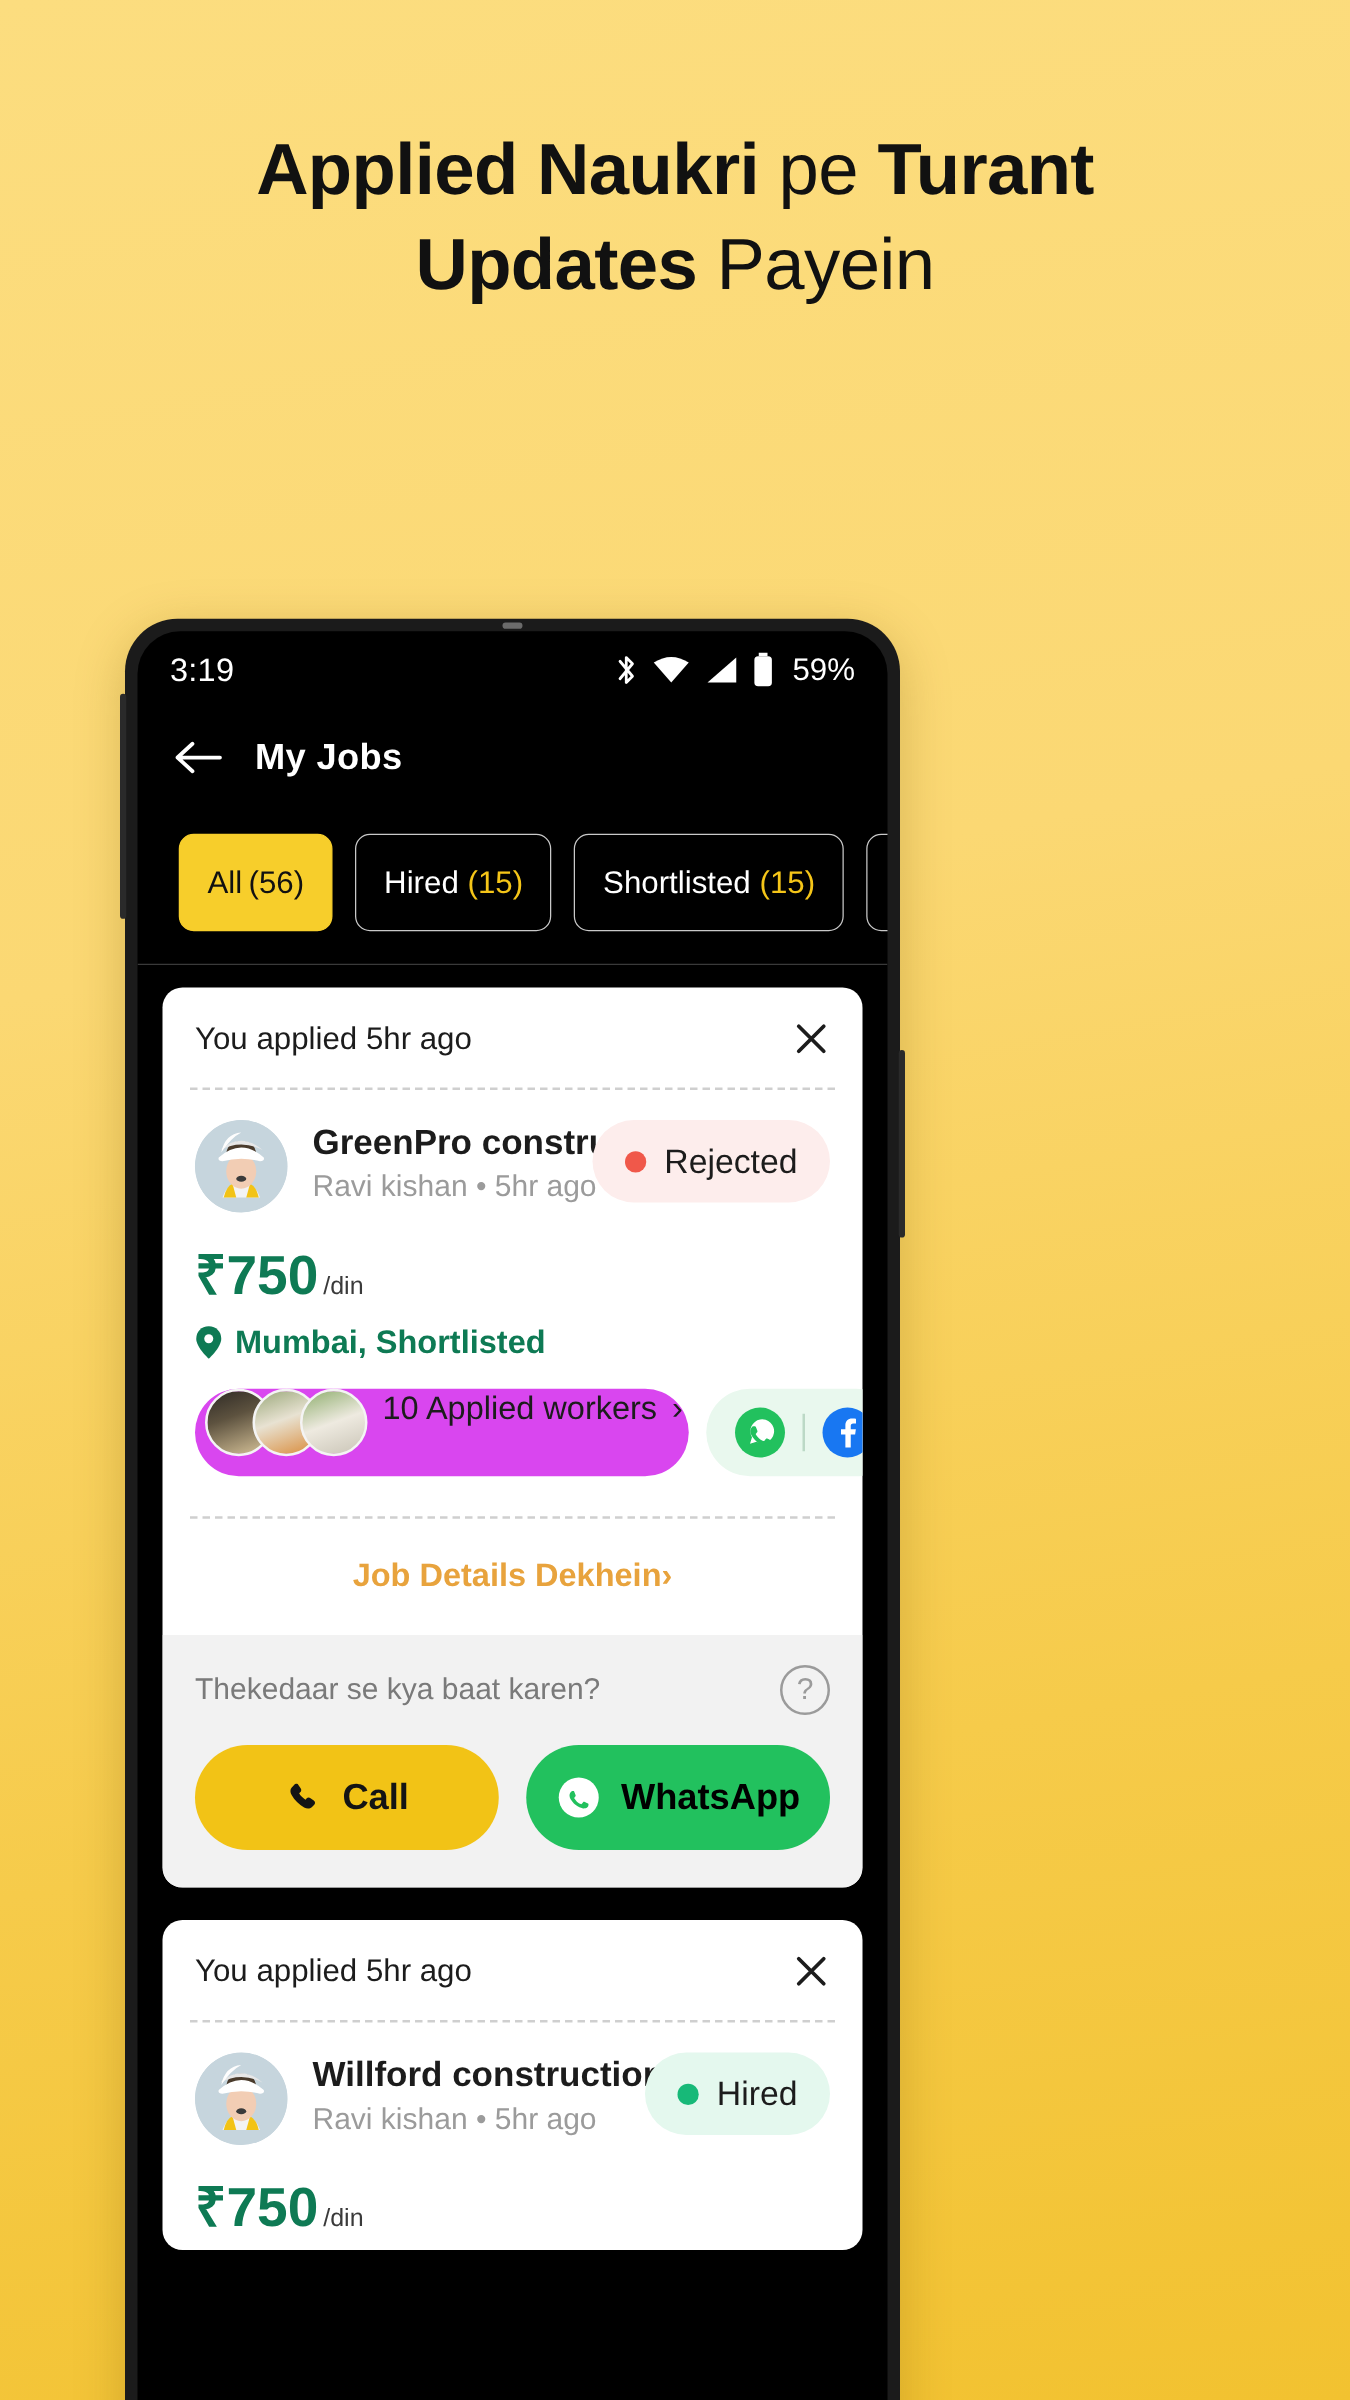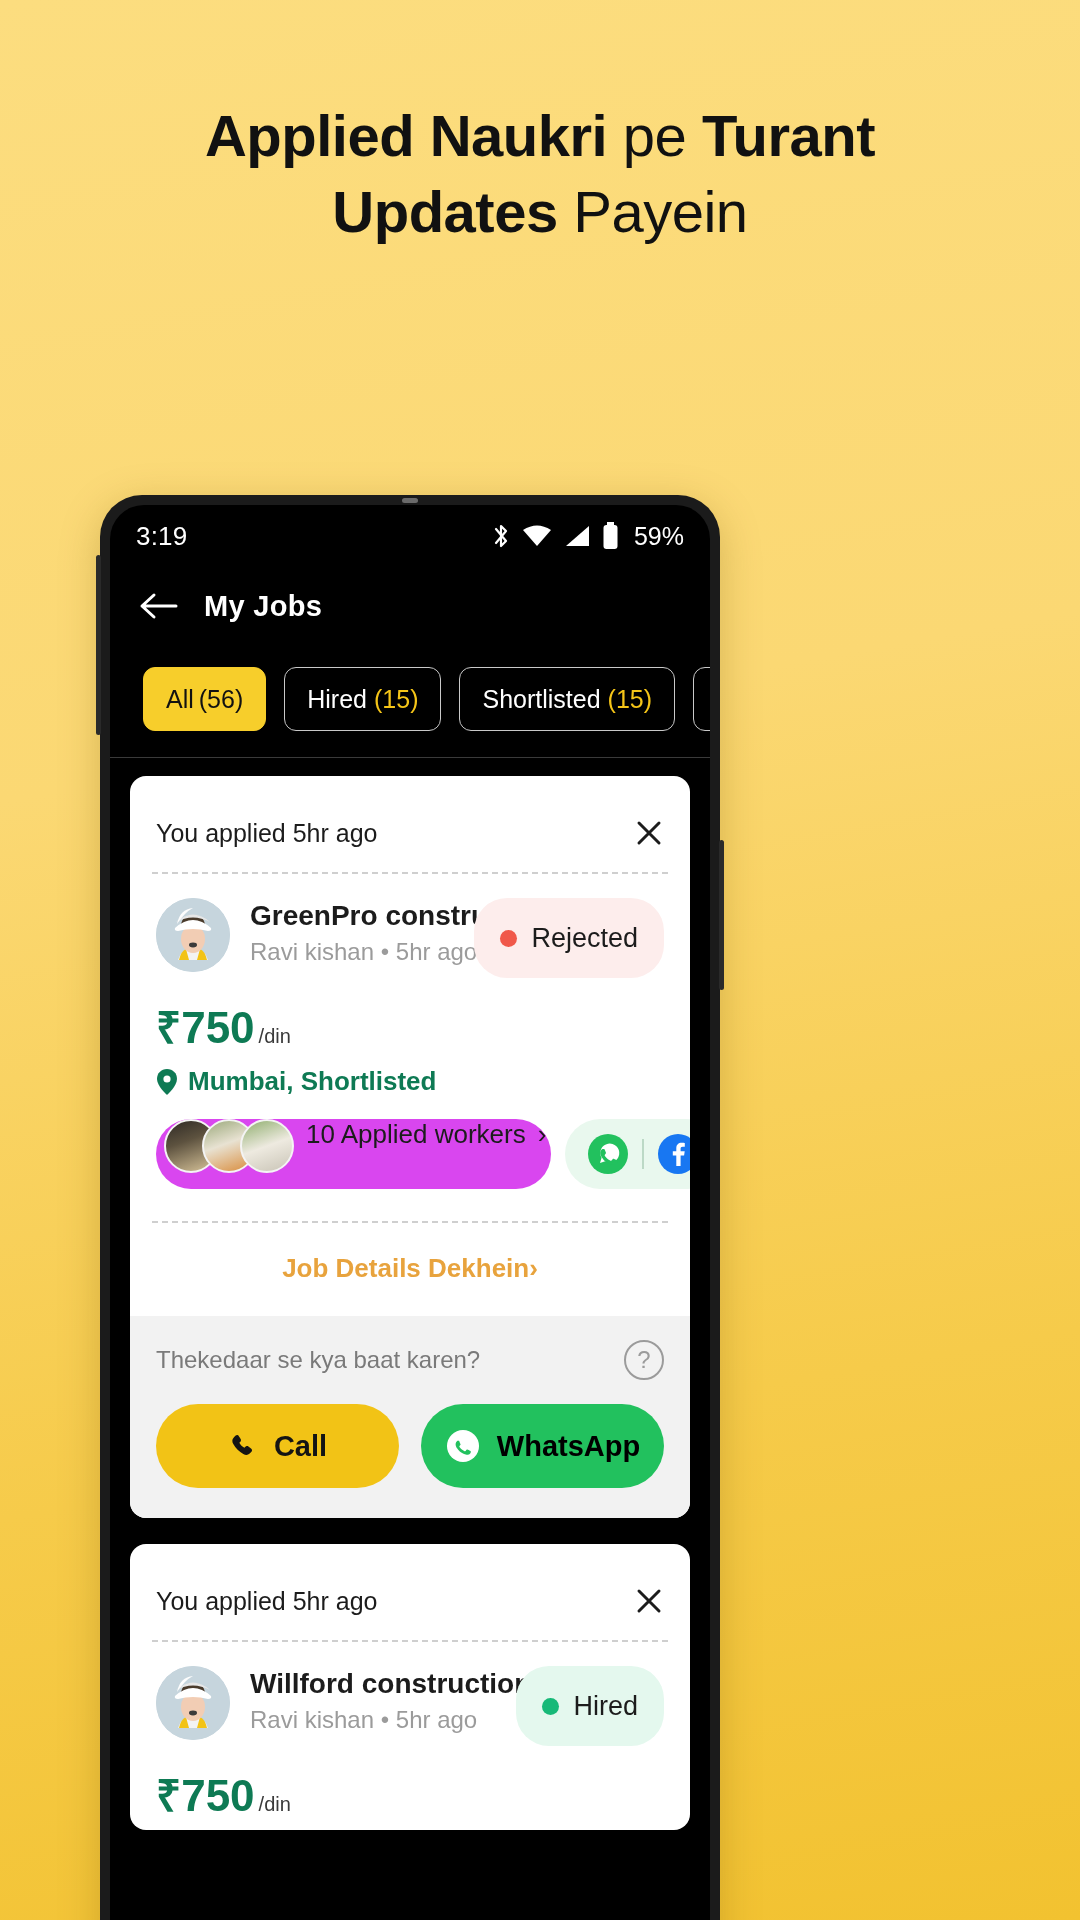--- a/index.html
+++ b/index.html
@@ -90,21 +90,21 @@
   }
 
   
   .tabs {
     display: flex; gap: 18px;
     padding: 22px 0 26px 33px;
     border-bottom: 1px solid #3a3a3a;
   }
   .tab {
     flex: 0 0 auto;
-    height: 64px;
+    height: 78px;
     padding: 0 22px;
     border-radius: 12px;
     border: 1.6px solid #c9c9c9;
     color: #ffffff;
     font-size: 25px;
     display: flex; align-items: center; justify-content: center;
     white-space: nowrap;
     background: transparent;
   }
   .tab .cnt { color: #F5C518; margin-left: 7px; }
@@ -122,21 +122,20 @@
   .card {
     position: relative;
     margin: 0 20px 26px 20px;
     background: #ffffff;
     border-radius: 16px;
     overflow: hidden;
   }
   .card-head {
     display: flex; align-items: center;
     padding: 26px 26px 24px 26px;
-    margin-top: 16px;
   }
   .card-head .applied-text { font-size: 25px; color: #1c1c1c; }
   .close-x {
     margin-left: auto; width: 30px; height: 30px;
   }
   .dash { border-top: 2px dashed #cfcfcf; margin: 0 22px; }
 
   .card-body { padding: 24px 26px 6px 26px; }
 
   .emp-row { display: flex; align-items: flex-start; }
@@ -148,21 +147,21 @@
   .emp-meta { margin-left: 20px; padding-top: 2px; min-width: 0; }
   .emp-name {
     font-size: 28px; font-weight: 700; color: #1c1c1c;
     font-family: "Liberation Sans Narrow", "Liberation Sans", sans-serif;
     white-space: nowrap;
   }
   .emp-sub { font-size: 24px; color: #9b9b9b; margin-top: 6px; white-space: nowrap; }
 
   .status-pill {
     margin-left: auto; flex: 0 0 auto;
-    height: 80px; padding: 0 26px;
+    height: 66px; padding: 0 26px;
     border-radius: 33px;
     display: flex; align-items: center; gap: 14px;
     font-size: 27px; font-weight: 400;
     white-space: nowrap;
   }
   .status-pill .dot { width: 17px; height: 17px; border-radius: 50%; flex:0 0 auto; }
   .pill-rejected { background: #FDEDEC; color: #1c1c1c; }
   .pill-rejected .dot { background: #F0584A; }
   .pill-hired { background: #E4F8EE; color: #1c1c1c; }
   .pill-hired .dot { background: #17B978; }

